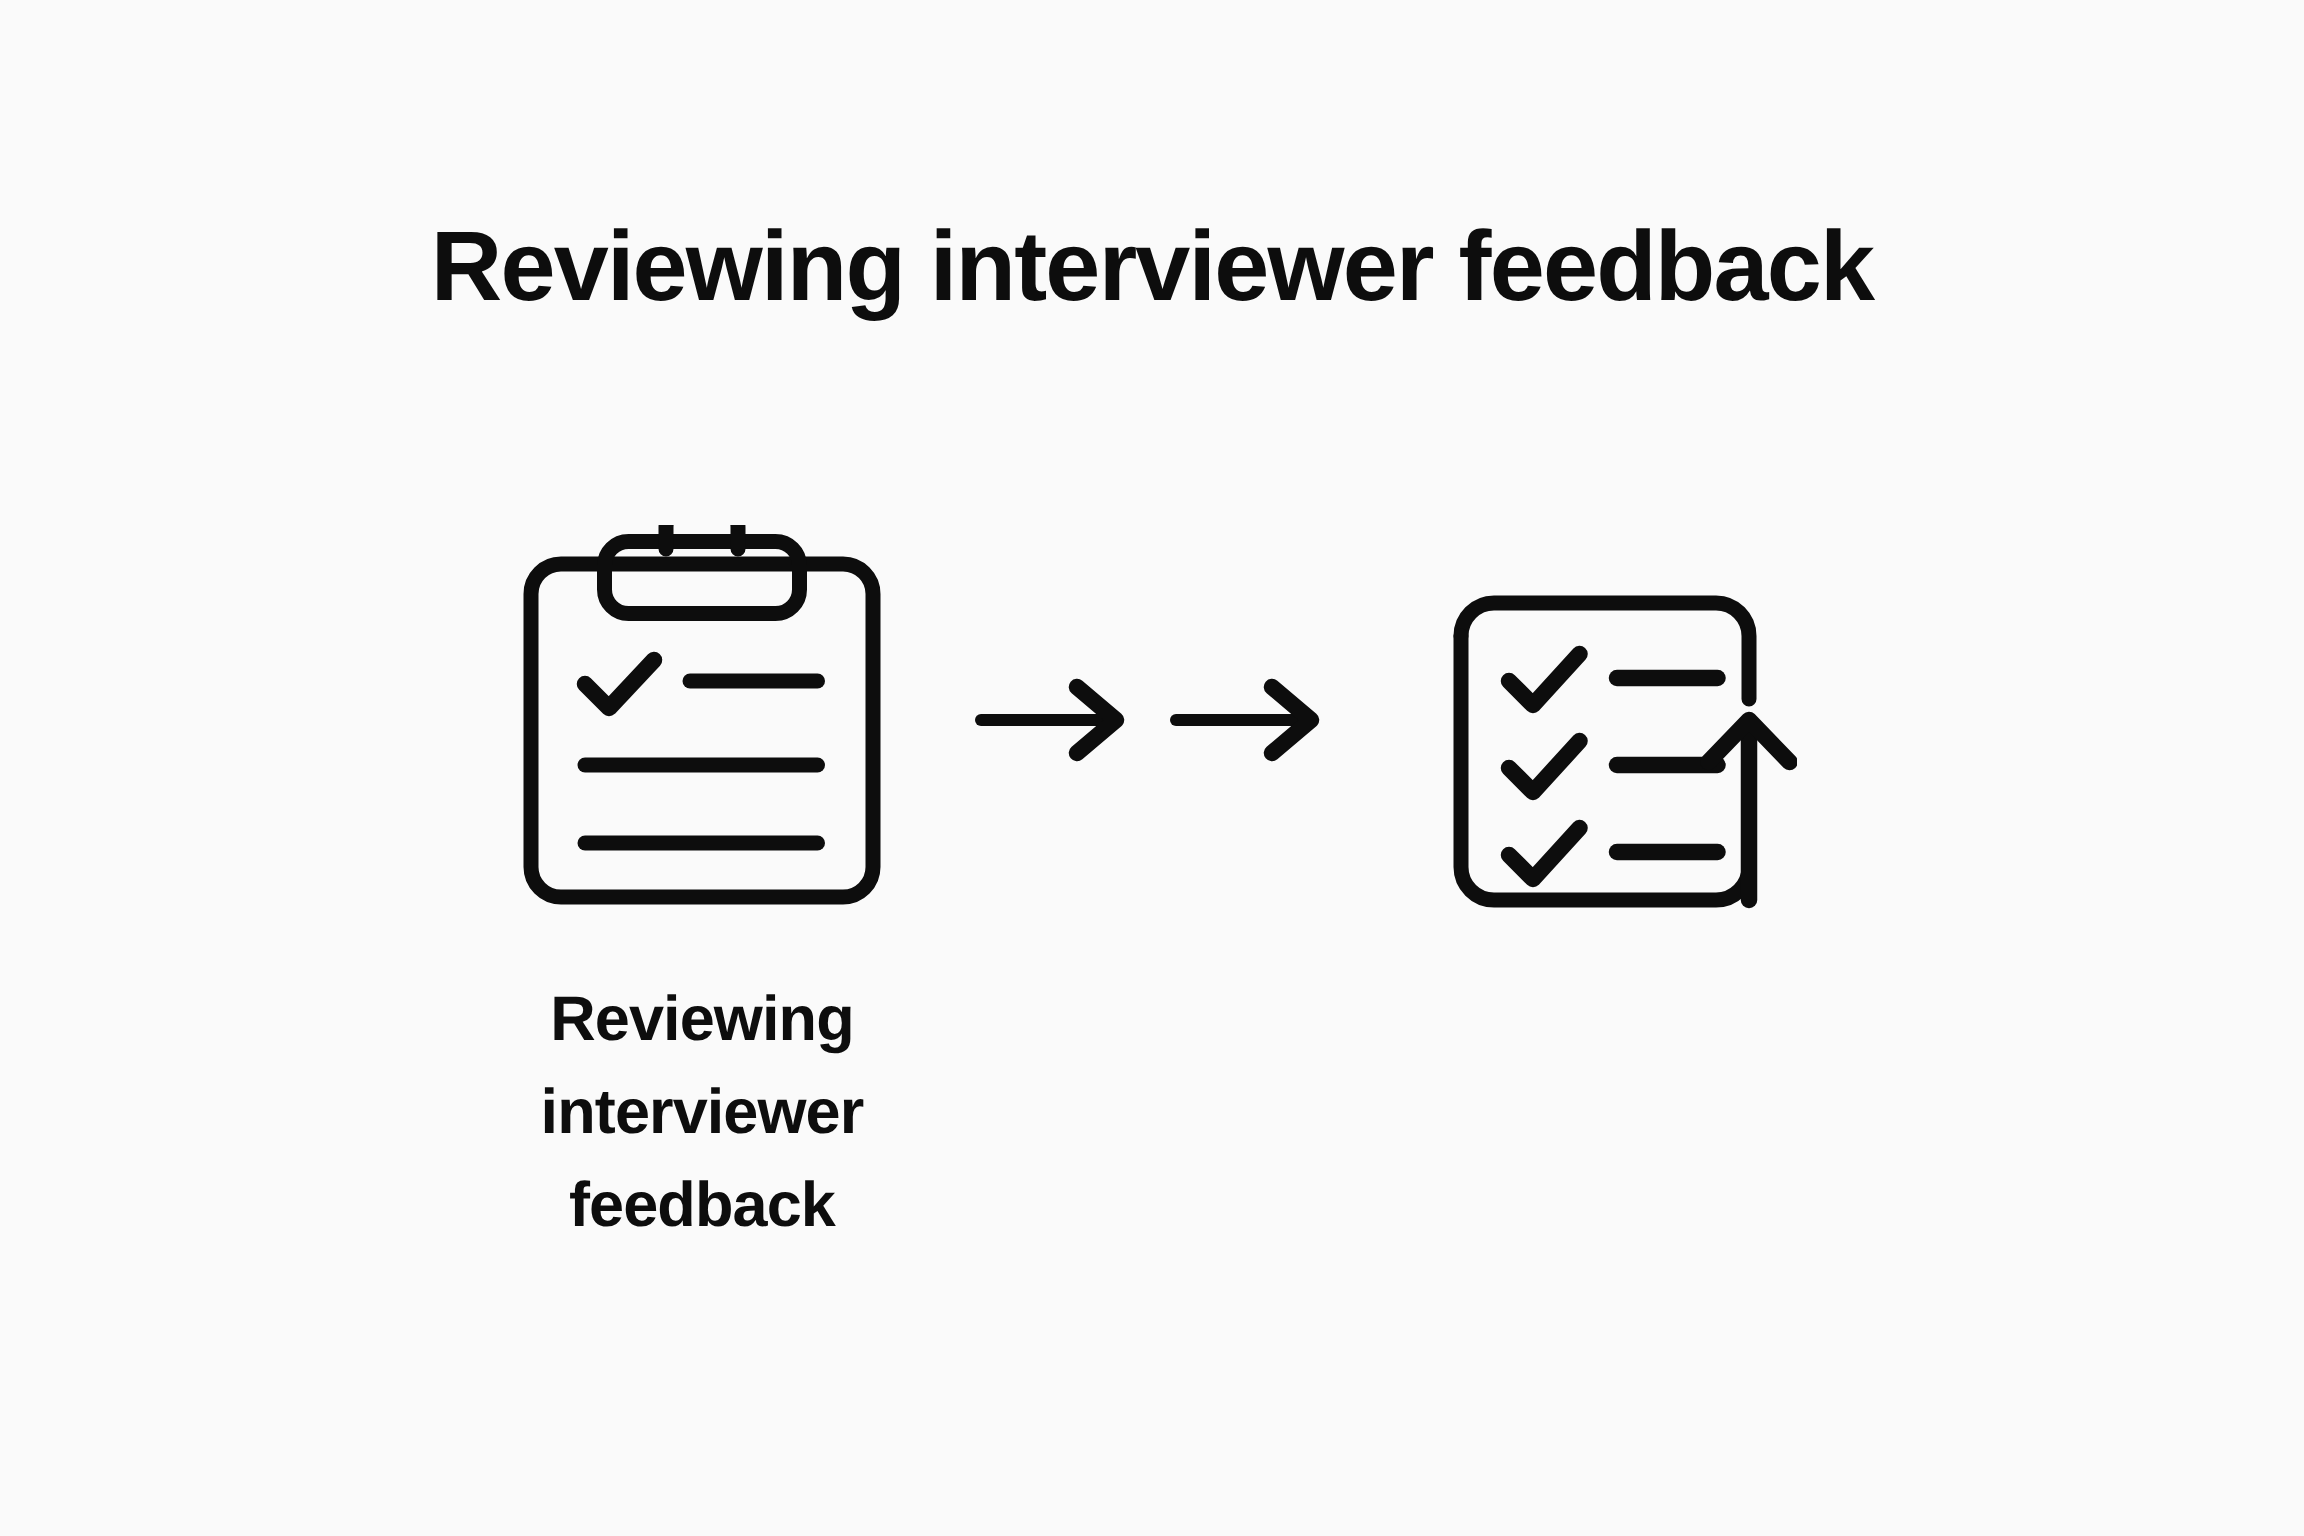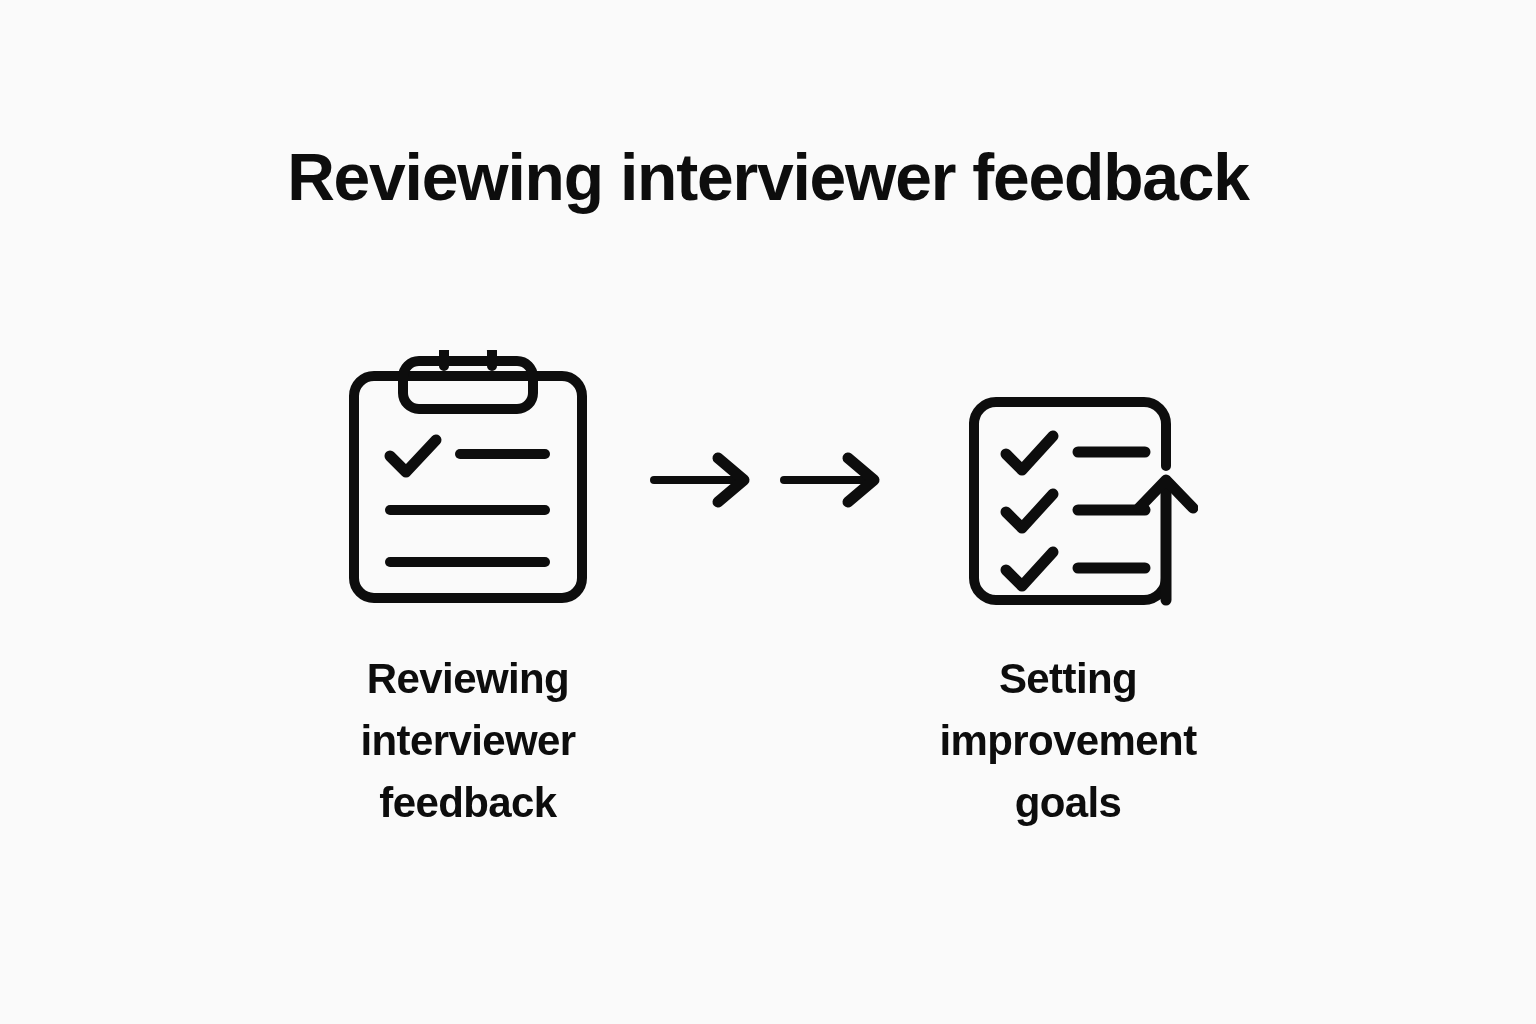--- a/index.html
+++ b/index.html
@@ -157,17 +157,16 @@
           <polyline points="68,162 84,178 115,144" stroke-width="11"></polyline>
           <line x1="140" y1="160" x2="207" y2="160" stroke-width="11"></line>
 
           <polyline points="68,220 84,236 115,202" stroke-width="11"></polyline>
           <line x1="140" y1="218" x2="207" y2="218" stroke-width="11"></line>
 
           <line x1="228" y1="250" x2="228" y2="132" stroke-width="11"></line>
           <polyline points="201,158 228,130 255,158" stroke-width="11"></polyline>
         </svg>
       </div>
-      <div class="step-caption">Setting improvement goals</div>
     </div>
 
   </div>
 </div>
 
 </body></html>

